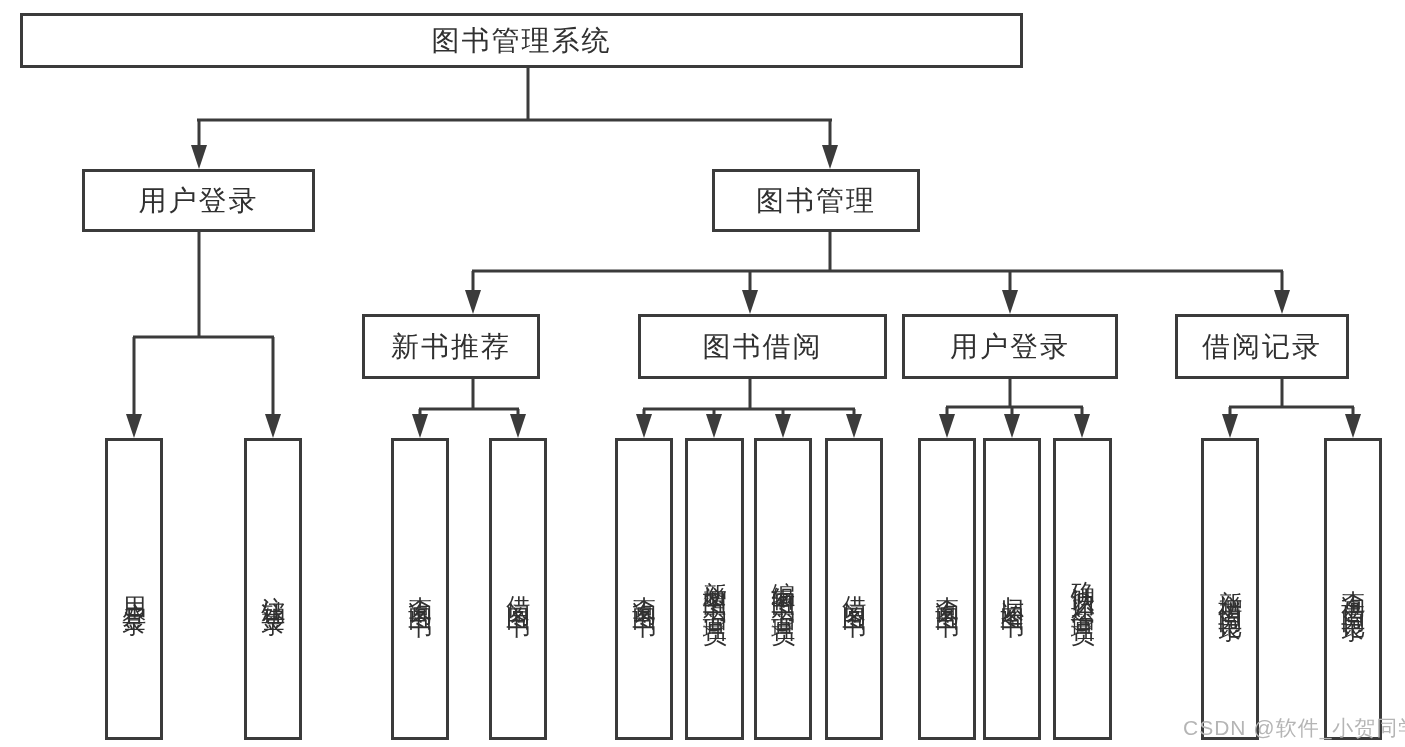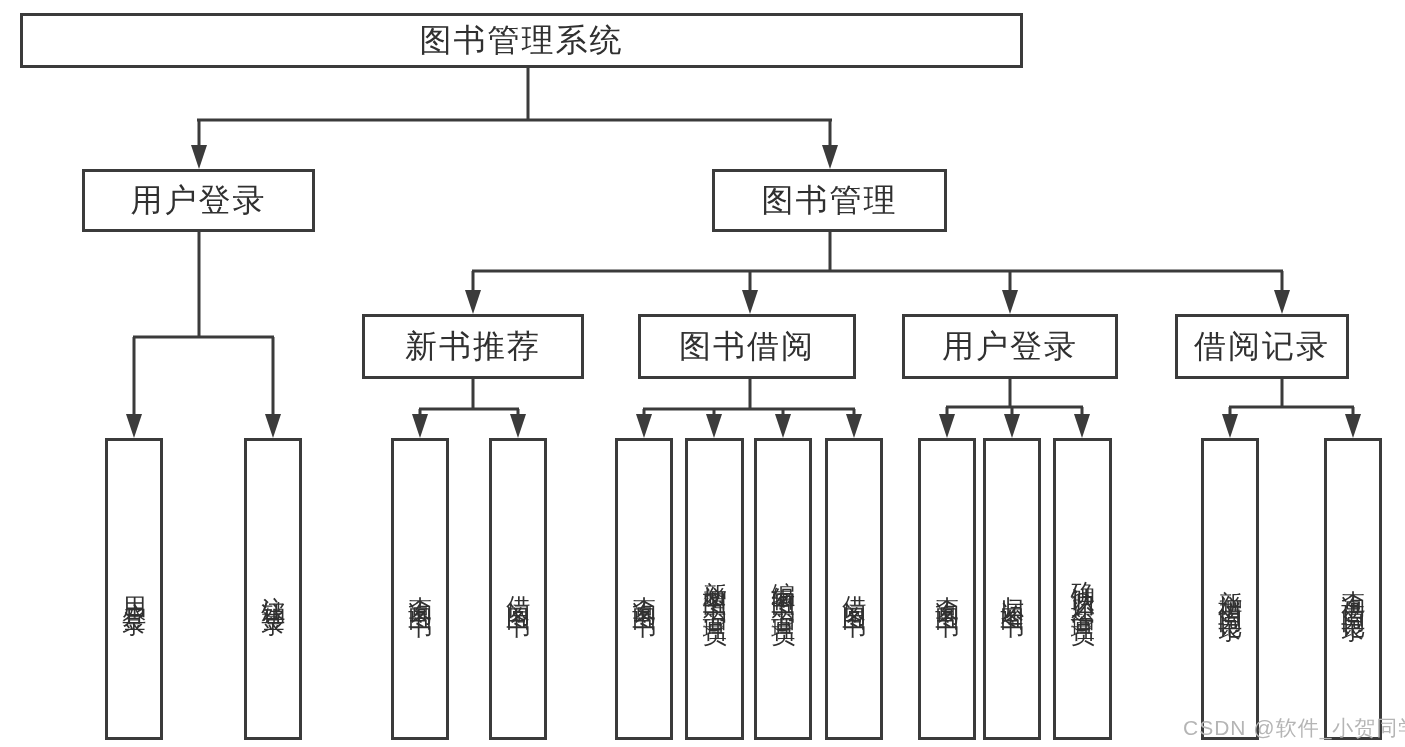--- a/index.html
+++ b/index.html
@@ -16,21 +16,21 @@
     box-sizing:border-box;
     background:#ffffff;
     border:3px solid #3b3b3b;
     display:flex;
     align-items:center;
     justify-content:center;
     z-index:2;
     color:#303030;
   }
   .hlabel{
-    font-size:32px;
+    font-size:28px;
     letter-spacing:2px;
     white-space:nowrap;
     color:#303030;
   }
   .vtext{
     writing-mode:vertical-rl;
     text-orientation:mixed;
     font-size:24px;
     letter-spacing:6px;
     line-height:1.1;
@@ -109,28 +109,28 @@
     </g>
   </svg>
 
   <div class="box" style="left:20px;top:13px;width:1003px;height:55px">
     <span class="hlabel">图书管理系统</span>
   </div>
 
   <div class="box" style="left:82px;top:169px;width:233px;height:63px">
     <span class="hlabel">用户登录</span>
   </div>
-  <div class="box" style="left:712px;top:169px;width:235px;height:63px">
+  <div class="box" style="left:712px;top:169px;width:208px;height:63px">
     <span class="hlabel">图书管理</span>
   </div>
 
-  <div class="box" style="left:362px;top:314px;width:222px;height:65px">
+  <div class="box" style="left:362px;top:314px;width:178px;height:65px">
     <span class="hlabel">新书推荐</span>
   </div>
-  <div class="box" style="left:638px;top:314px;width:218px;height:65px">
+  <div class="box" style="left:638px;top:314px;width:249px;height:65px">
     <span class="hlabel">图书借阅</span>
   </div>
   <div class="box" style="left:902px;top:314px;width:216px;height:65px">
     <span class="hlabel">用户登录</span>
   </div>
   <div class="box" style="left:1175px;top:314px;width:174px;height:65px">
     <span class="hlabel">借阅记录</span>
   </div>
 
   <div class="box" style="left:105px;top:438px;width:58px;height:302px">

